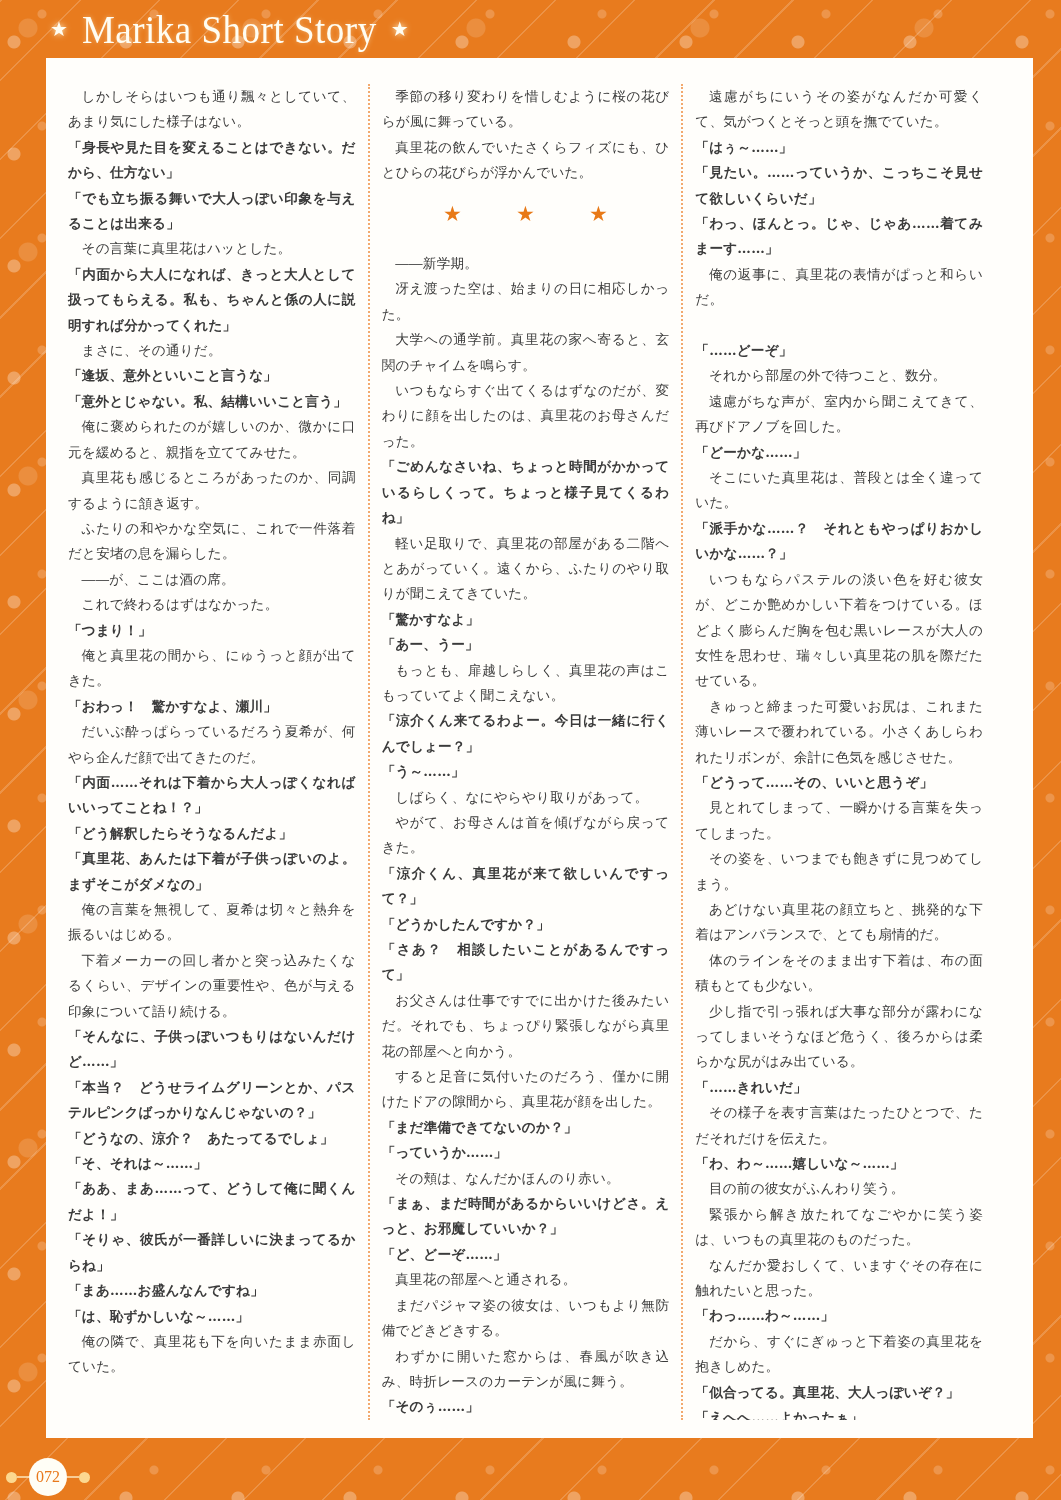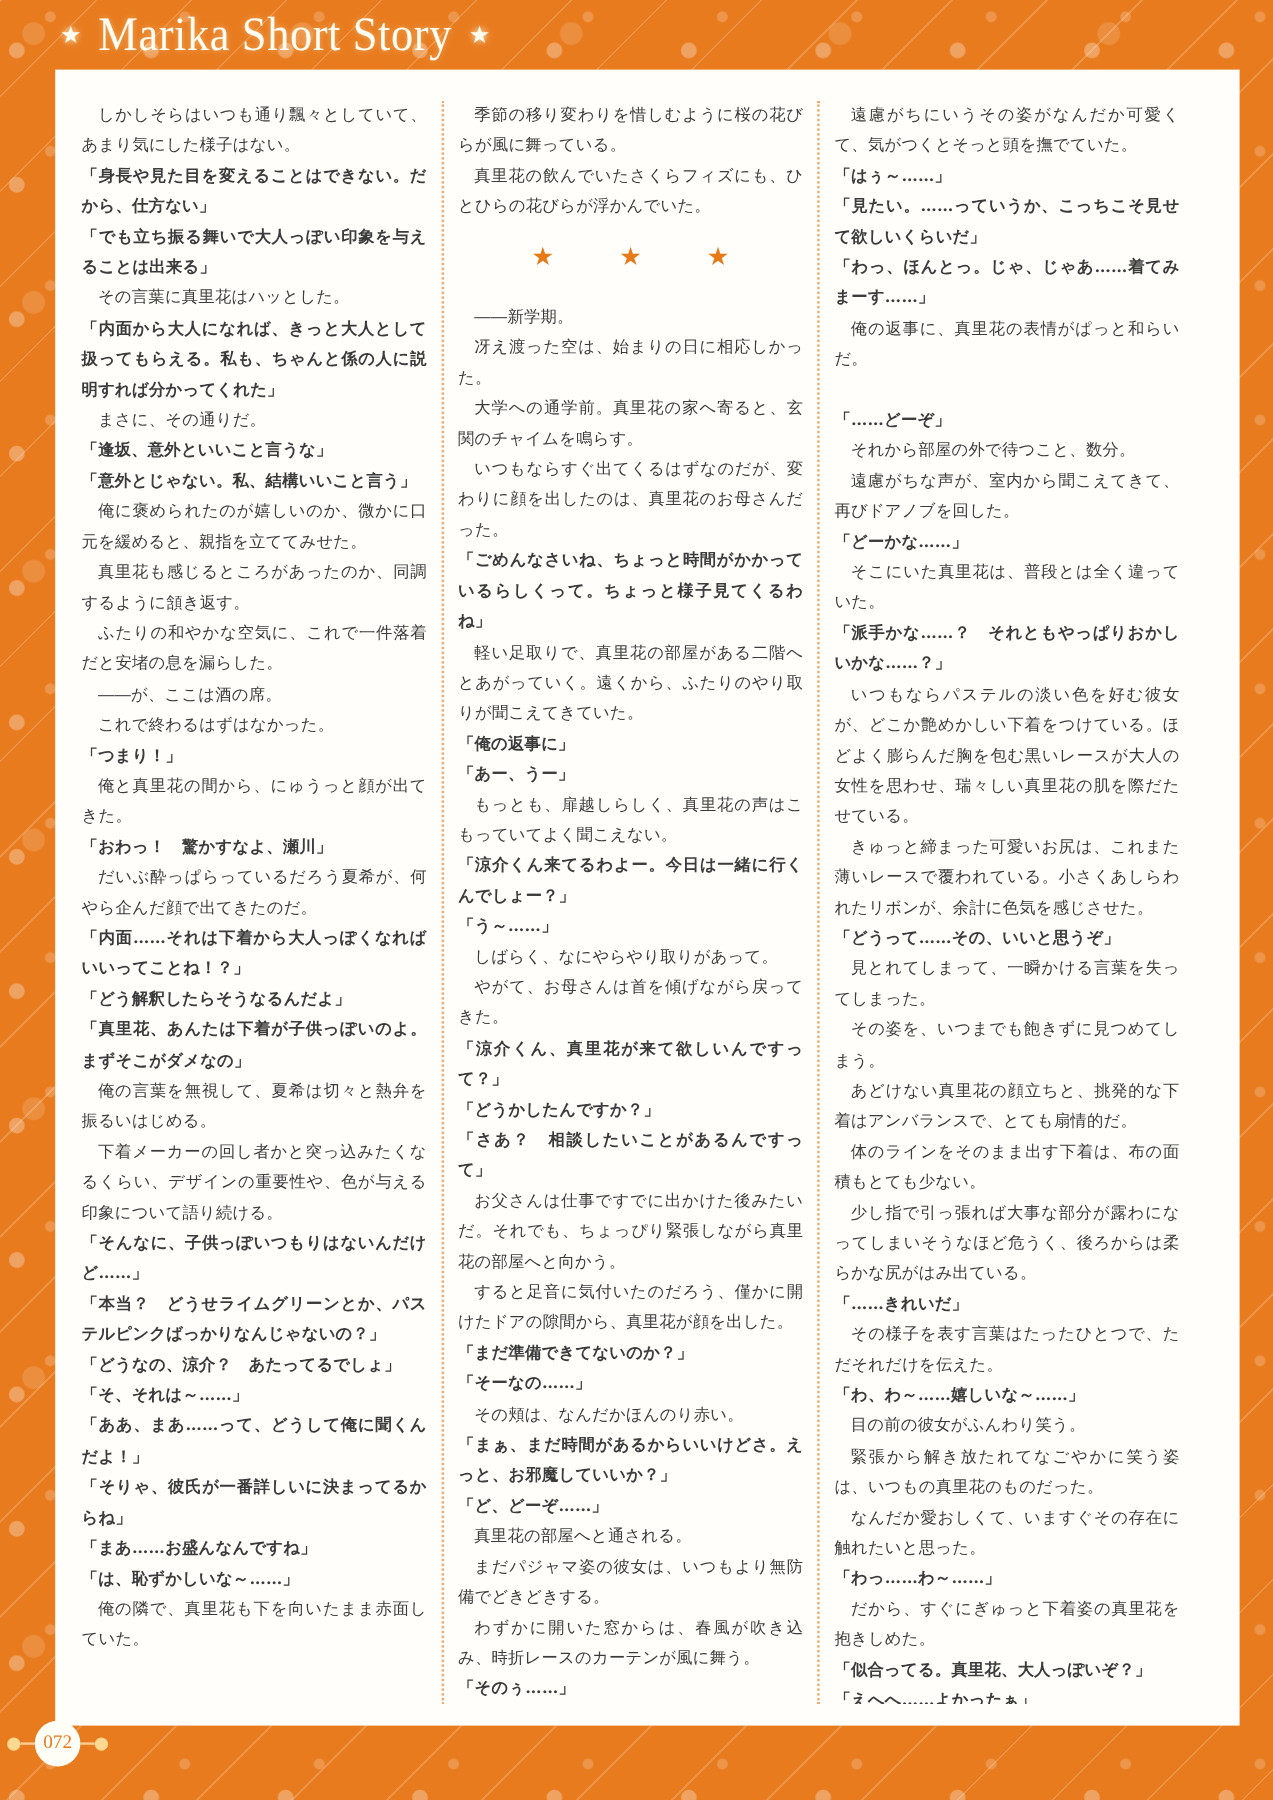--- a/index.html
+++ b/index.html
@@ -41,21 +41,21 @@
     margin:0;font-size:13.6px;line-height:25.4px;color:#3b3b3b;
     text-align:justify;letter-spacing:.2px;
     overflow-wrap:anywhere;line-break:strict;
   }
   .para.n{text-indent:1em;}
   .para.d{text-indent:0;font-weight:bold;}
   .para.blank{height:25.4px;}
   .para.stars{text-align:center;text-indent:0;margin:16px 0 22px 0;}
   .sep-star{color:#e87917;font-size:21px;margin:0 27px;line-height:25.4px;}
   .page-num-wrap{
-    position:absolute;left:6px;bottom:28px;display:flex;align-items:center;
+    position:absolute;left:6px;bottom:4px;display:flex;align-items:center;
   }
   .pn-dot{width:11px;height:11px;border-radius:50%;background:#ffe9a4;opacity:.85;}
   .pn-line{width:12px;height:2px;background:rgba(255,240,200,.7);}
   .page-num{
     width:38px;height:38px;border-radius:50%;background:#fffef6;
     display:flex;align-items:center;justify-content:center;
     color:#e8791c;font-size:16px;font-family:"Liberation Serif",serif;
   }
 </style>
 </head>
@@ -105,34 +105,34 @@
     <div class="col">
         <p class="para n">季節の移り変わりを惜しむように桜の花びらが風に舞っている。</p>
         <p class="para n">真里花の飲んでいたさくらフィズにも、ひとひらの花びらが浮かんでいた。</p>
         <p class="para stars"><span class="sep-star">★</span><span class="sep-star">★</span><span class="sep-star">★</span></p>
         <p class="para n">――新学期。</p>
         <p class="para n">冴え渡った空は、始まりの日に相応しかった。</p>
         <p class="para n">大学への通学前。真里花の家へ寄ると、玄関のチャイムを鳴らす。</p>
         <p class="para n">いつもならすぐ出てくるはずなのだが、変わりに顔を出したのは、真里花のお母さんだった。</p>
         <p class="para d">「ごめんなさいね、ちょっと時間がかかっているらしくって。ちょっと様子見てくるわね」</p>
         <p class="para n">軽い足取りで、真里花の部屋がある二階へとあがっていく。遠くから、ふたりのやり取りが聞こえてきていた。</p>
-        <p class="para d">「俺の返事に」</p>
+        <p class="para d">「驚かすなよ」</p>
         <p class="para d">「あー、うー」</p>
         <p class="para n">もっとも、扉越しらしく、真里花の声はこもっていてよく聞こえない。</p>
         <p class="para d">「涼介くん来てるわよー。今日は一緒に行くんでしょー？」</p>
         <p class="para d">「う～……」</p>
         <p class="para n">しばらく、なにやらやり取りがあって。</p>
         <p class="para n">やがて、お母さんは首を傾げながら戻ってきた。</p>
         <p class="para d">「涼介くん、真里花が来て欲しいんですって？」</p>
         <p class="para d">「どうかしたんですか？」</p>
         <p class="para d">「さあ？　相談したいことがあるんですって」</p>
         <p class="para n">お父さんは仕事ですでに出かけた後みたいだ。それでも、ちょっぴり緊張しながら真里花の部屋へと向かう。</p>
         <p class="para n">すると足音に気付いたのだろう、僅かに開けたドアの隙間から、真里花が顔を出した。</p>
         <p class="para d">「まだ準備できてないのか？」</p>
-        <p class="para d">「そーなの……」</p>
+        <p class="para d">「っていうか……」</p>
         <p class="para n">その頬は、なんだかほんのり赤い。</p>
         <p class="para d">「まぁ、まだ時間があるからいいけどさ。えっと、お邪魔していいか？」</p>
         <p class="para d">「ど、どーぞ……」</p>
         <p class="para n">真里花の部屋へと通される。</p>
         <p class="para n">まだパジャマ姿の彼女は、いつもより無防備でどきどきする。</p>
         <p class="para n">わずかに開いた窓からは、春風が吹き込み、時折レースのカーテンが風に舞う。</p>
         <p class="para d">「そのぅ……」</p>
       </div>
     <div class="col">
       <div>

